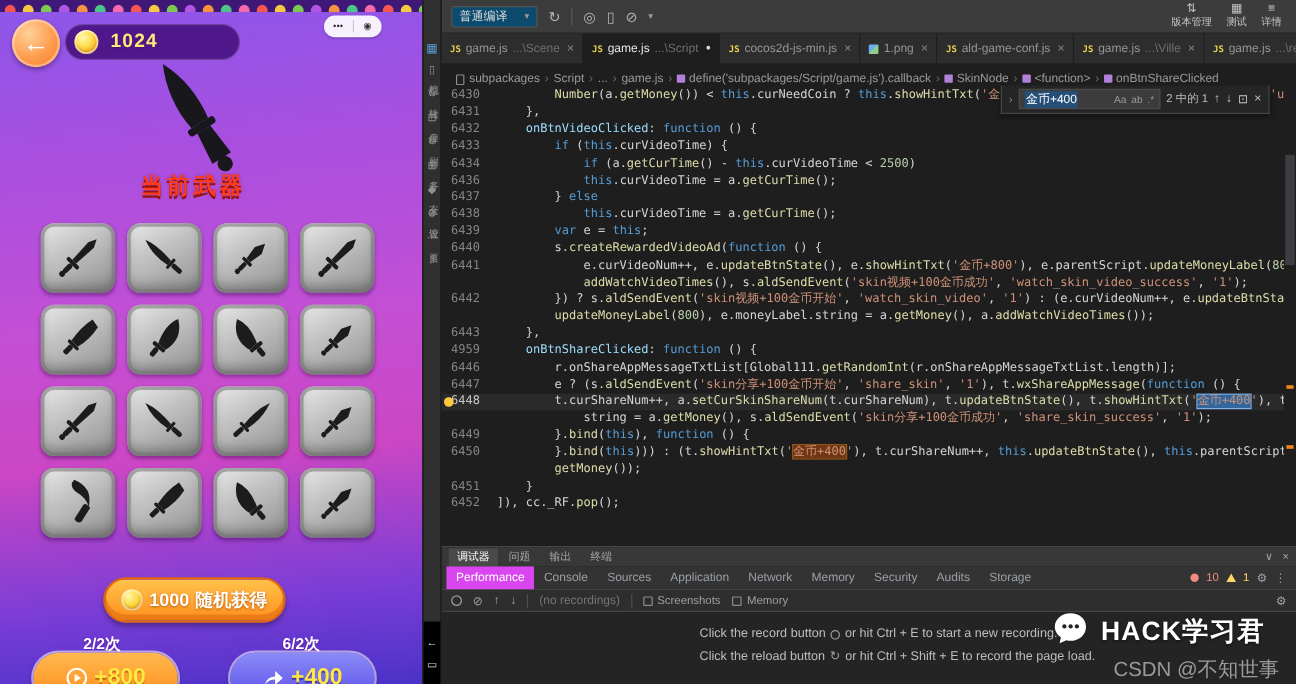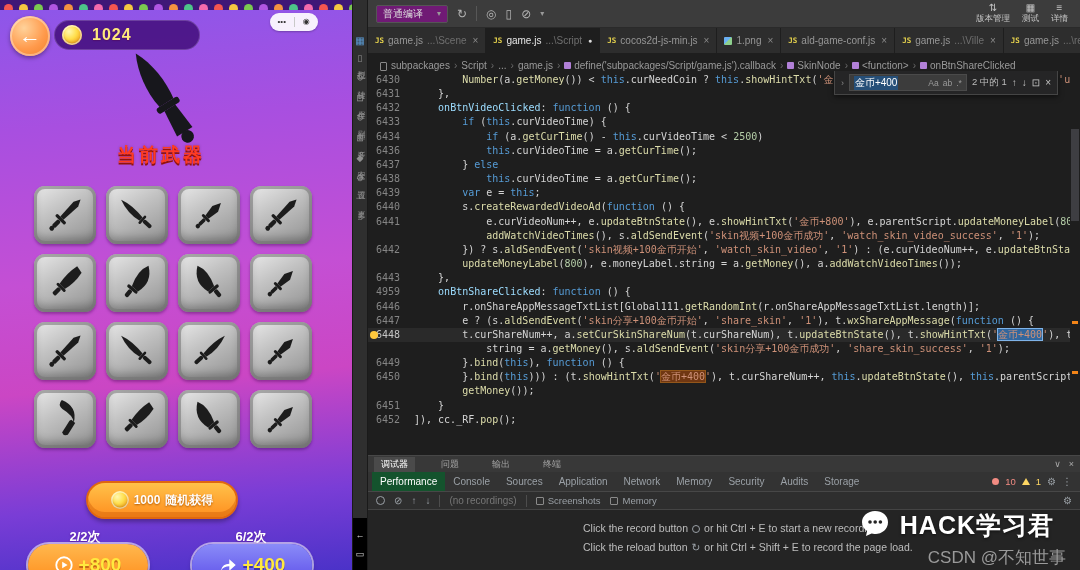--- a/index.html
+++ b/index.html
@@ -29,21 +29,21 @@
     letter-spacing:3px;text-shadow:0 2px 0 #93130a, 0 0 3px rgba(0,0,0,.25)}
   .wgrid{position:absolute;left:34px;top:186px;display:grid;grid-template-columns:repeat(4,62px);grid-auto-rows:58px;gap:10px}
   .wtile{border-radius:11px;background:linear-gradient(150deg,#e9e9e9 0%,#c2c2c2 40%,#8f8f8f 100%);
     box-shadow:inset 0 0 0 3px rgba(116,116,116,.55), inset 0 -6px 9px rgba(0,0,0,.25), 0 2px 3px rgba(40,0,60,.35);
     display:flex;align-items:center;justify-content:center}
   .wtile svg{width:44px;height:44px}
   .random-btn{position:absolute;left:86px;top:481px;width:152px;height:38px;border-radius:20px;
     background:linear-gradient(180deg,#ffc24a,#ff8f1f);border:2px solid #e0670f;
     box-shadow:inset 0 -5px 0 rgba(196,80,0,.35), 0 3px 4px rgba(0,0,0,.3);
     display:flex;align-items:center;justify-content:center;gap:5px}
-  .random-btn .amt,.random-btn .lbl{color:#fff;font-weight:bold;font-size:12px;text-shadow:0 1px 2px #b35a00}
+  .random-btn .amt,.random-btn .lbl{color:#fff;font-weight:bold;font-size:15px;text-shadow:0 1px 2px #b35a00}
   .counter{position:absolute;top:528px;width:70px;text-align:center;color:#fff;font-weight:bold;font-size:13px;text-shadow:0 1px 2px #5a1a9a}
   .counter.left{left:50px}.counter.right{left:216px}
   .reward-btn{position:absolute;top:544px;width:120px;height:42px;border-radius:21px;display:flex;align-items:center;justify-content:center;gap:6px;
     box-shadow:0 0 0 2px rgba(255,255,255,.55), 0 3px 5px rgba(0,0,0,.35)}
   .reward-btn.video{left:28px;background:linear-gradient(180deg,#ffb84e,#ff8a18)}
   .reward-btn.share{left:192px;background:linear-gradient(180deg,#8a8cf8,#5a4ae8)}
   .reward-btn .val{color:#ffe93e;font-weight:bold;font-size:19px;text-shadow:0 2px 0 rgba(150,60,0,.55)}
   .reward-btn.share .val{text-shadow:0 2px 0 rgba(30,20,120,.6)}
   .reward-btn svg{width:18px;height:18px}
 
@@ -52,21 +52,21 @@
   .strip-items{padding-top:36px;display:flex;flex-direction:column;align-items:center}
   .strip-item{display:flex;flex-direction:column;align-items:center;margin-bottom:7px;color:#8f8f8f}
   .strip-ic{font-size:9px;line-height:10px}
   .strip-item:first-child .strip-ic{color:#5b9bd5;font-size:10px}
   .strip-lb{writing-mode:vertical-rl;text-orientation:upright;font-size:8px;letter-spacing:1px;color:#8a8a8a;margin-top:1px}
   .strip-bottom{position:absolute;bottom:0;left:0;right:0;height:52px;background:#000;display:flex;flex-direction:column;align-items:center;justify-content:center;gap:9px;color:#ddd;font-size:9px}
 
   
   .dt{flex:1;display:flex;flex-direction:column;min-width:0}
   .dt-toolbar{height:28px;flex:0 0 28px;background:#3c3c3c;border-bottom:1px solid #2a2a2a;display:flex;align-items:center;padding:0 8px;gap:9px;color:#c5c5c5}
-  .compile-select{height:18px;background:#701a75;border:1px solid #555;border-radius:2px;font-size:10px;display:flex;align-items:center;gap:14px;padding:0 6px;color:#ddd}
+  .compile-select{height:18px;background:#0c4a6e;border:1px solid #555;border-radius:2px;font-size:10px;display:flex;align-items:center;gap:14px;padding:0 6px;color:#ddd}
   .tb-ic{font-size:12px;color:#b5b5b5;line-height:12px}
   .tb-sep{width:1px;height:15px;background:#575757}
   .tb-right{margin-left:auto;display:flex;gap:12px;padding-right:4px}
   .tb-rbtn{display:flex;flex-direction:column;align-items:center;gap:0}
   .tb-ric{font-size:10px;color:#c5c5c5;line-height:11px}
   .tb-rlb{font-size:8.5px;color:#c5c5c5}
   .caret{font-size:8px;color:#999}
 
   .tabbar{height:25px;flex:0 0 25px;background:#252526;display:flex;overflow:hidden}
   .tab{display:flex;align-items:center;gap:4px;padding:0 7px;font-size:10px;color:#969696;background:#2d2d2d;border-right:1px solid #1e1e1e;white-space:nowrap}
@@ -108,39 +108,39 @@
   .s-btn{color:#c5c5c5;font-size:10px}
   .s-results{color:#bbb;font-size:9.5px;white-space:nowrap}
 
   .panel{flex:0 0 115px;display:flex;flex-direction:column;border-top:1px solid #474747}
   .p-header{height:16px;flex:0 0 16px;background:#383838;display:flex;align-items:center;gap:2px;padding:0 6px;font-size:9px;color:#a5a5a5}
   .ph-tab{padding:0 7px;line-height:15px}
   .ph-tab.active{background:#4a4a4a;color:#fff}
   .ph-right{margin-left:auto;display:flex;gap:8px;color:#aaa;font-size:9px}
   .dev-tabs{height:20px;flex:0 0 20px;background:#333;border-bottom:1px solid #474747;display:flex;align-items:center;padding-left:4px;font-size:10px;color:#9aa0a6}
   .dtab{padding:0 8px;line-height:19px;white-space:nowrap}
-  .dtab.active{background:#14532d;color:#fff}
+  .dtab.active{background:#d946ef;color:#fff}
   .dt-badges{margin-left:auto;display:flex;align-items:center;gap:6px;padding-right:8px}
   .err-dot{width:7px;height:7px;border-radius:50%;background:#f28b82;display:inline-block}
   .err-num{color:#f28b82;font-size:9.5px}
   .warn-tri{width:0;height:0;border-left:4px solid transparent;border-right:4px solid transparent;border-bottom:7px solid #fdd663;display:inline-block}
   .warn-num{color:#fdd663;font-size:9.5px}
   .p-controls{height:18px;flex:0 0 18px;background:#2e2e2e;border-bottom:1px solid #444;display:flex;align-items:center;gap:9px;padding:0 8px;color:#9aa0a6;font-size:10px}
   .rec-dot{width:9px;height:9px;border-radius:50%;border:1.5px solid #9aa0a6}
   .c-sep{width:1px;height:12px;background:#4d4d4d}
   .no-rec{color:#767676}
   .cb{display:flex;align-items:center;gap:4px;font-size:9.5px}
   .cb-box{width:8px;height:8px;border:1px solid #8a8a8a;border-radius:1px}
   .p-content{flex:1;background:#242424;position:relative;color:#bdbdbd;font-size:10.5px}
   .ins{position:absolute;left:215px;top:9px;line-height:19px}
   .ins-row{display:flex;align-items:center;gap:4px;white-space:nowrap}
   .ins-record{width:8px;height:8px;border-radius:50%;border:1.5px solid #9aa0a6;display:inline-block}
   .ins-reload{color:#9aa0a6}
   .watermark{position:absolute;right:26px;top:-2px;display:flex;align-items:center;gap:9px}
-  .wm-title{font-size:25px;font-weight:bold;color:#fff;text-shadow:0 1px 3px rgba(0,0,0,.6);letter-spacing:1px}
+  .wm-title{font-size:22px;font-weight:bold;color:#fff;text-shadow:0 1px 3px rgba(0,0,0,.6);letter-spacing:1px}
   .wm-sub{position:absolute;right:14px;top:36px;font-size:17px;color:#9a9a9a}
   .wm-icon svg{width:32px;height:32px}
 </style>
 </head>
 <body>
 
 <div class="app">
 
   <div class="game">
     <div class="fruit-strip" id="fruit-strip">
@@ -650,21 +650,21 @@
 
       <div class="vscroll">
         <div class="vthumb"></div>
         <div class="vmark" style="top:250px"></div>
         <div class="vmark" style="top:300px"></div>
       </div>
     </div>
 
     <div class="panel">
       <div class="p-header">
-        <span id="ph-tabs" style="display:flex;gap:19px">
+        <span id="ph-tabs" style="display:flex;gap:2px">
             <span class="ph-tab active">调试器</span>
             <span class="ph-tab">问题</span>
             <span class="ph-tab">输出</span>
             <span class="ph-tab">终端</span>
           </span>
         <span class="ph-right">
           <span>∨</span>
           <span>×</span>
         </span>
       </div>

